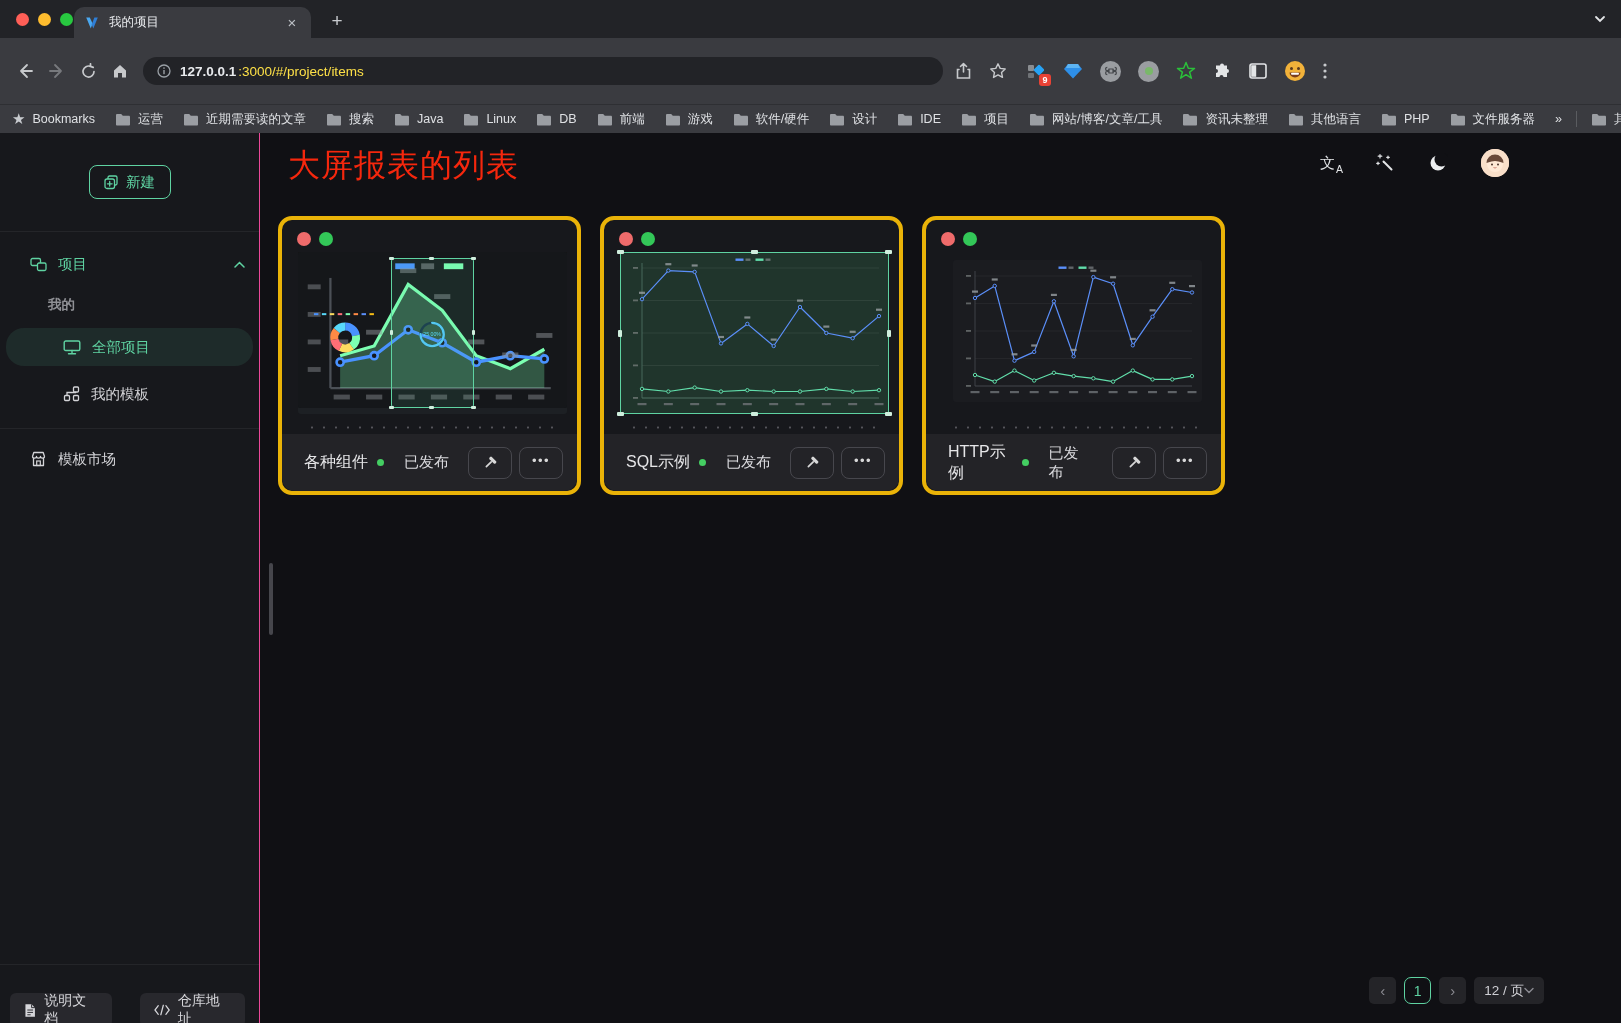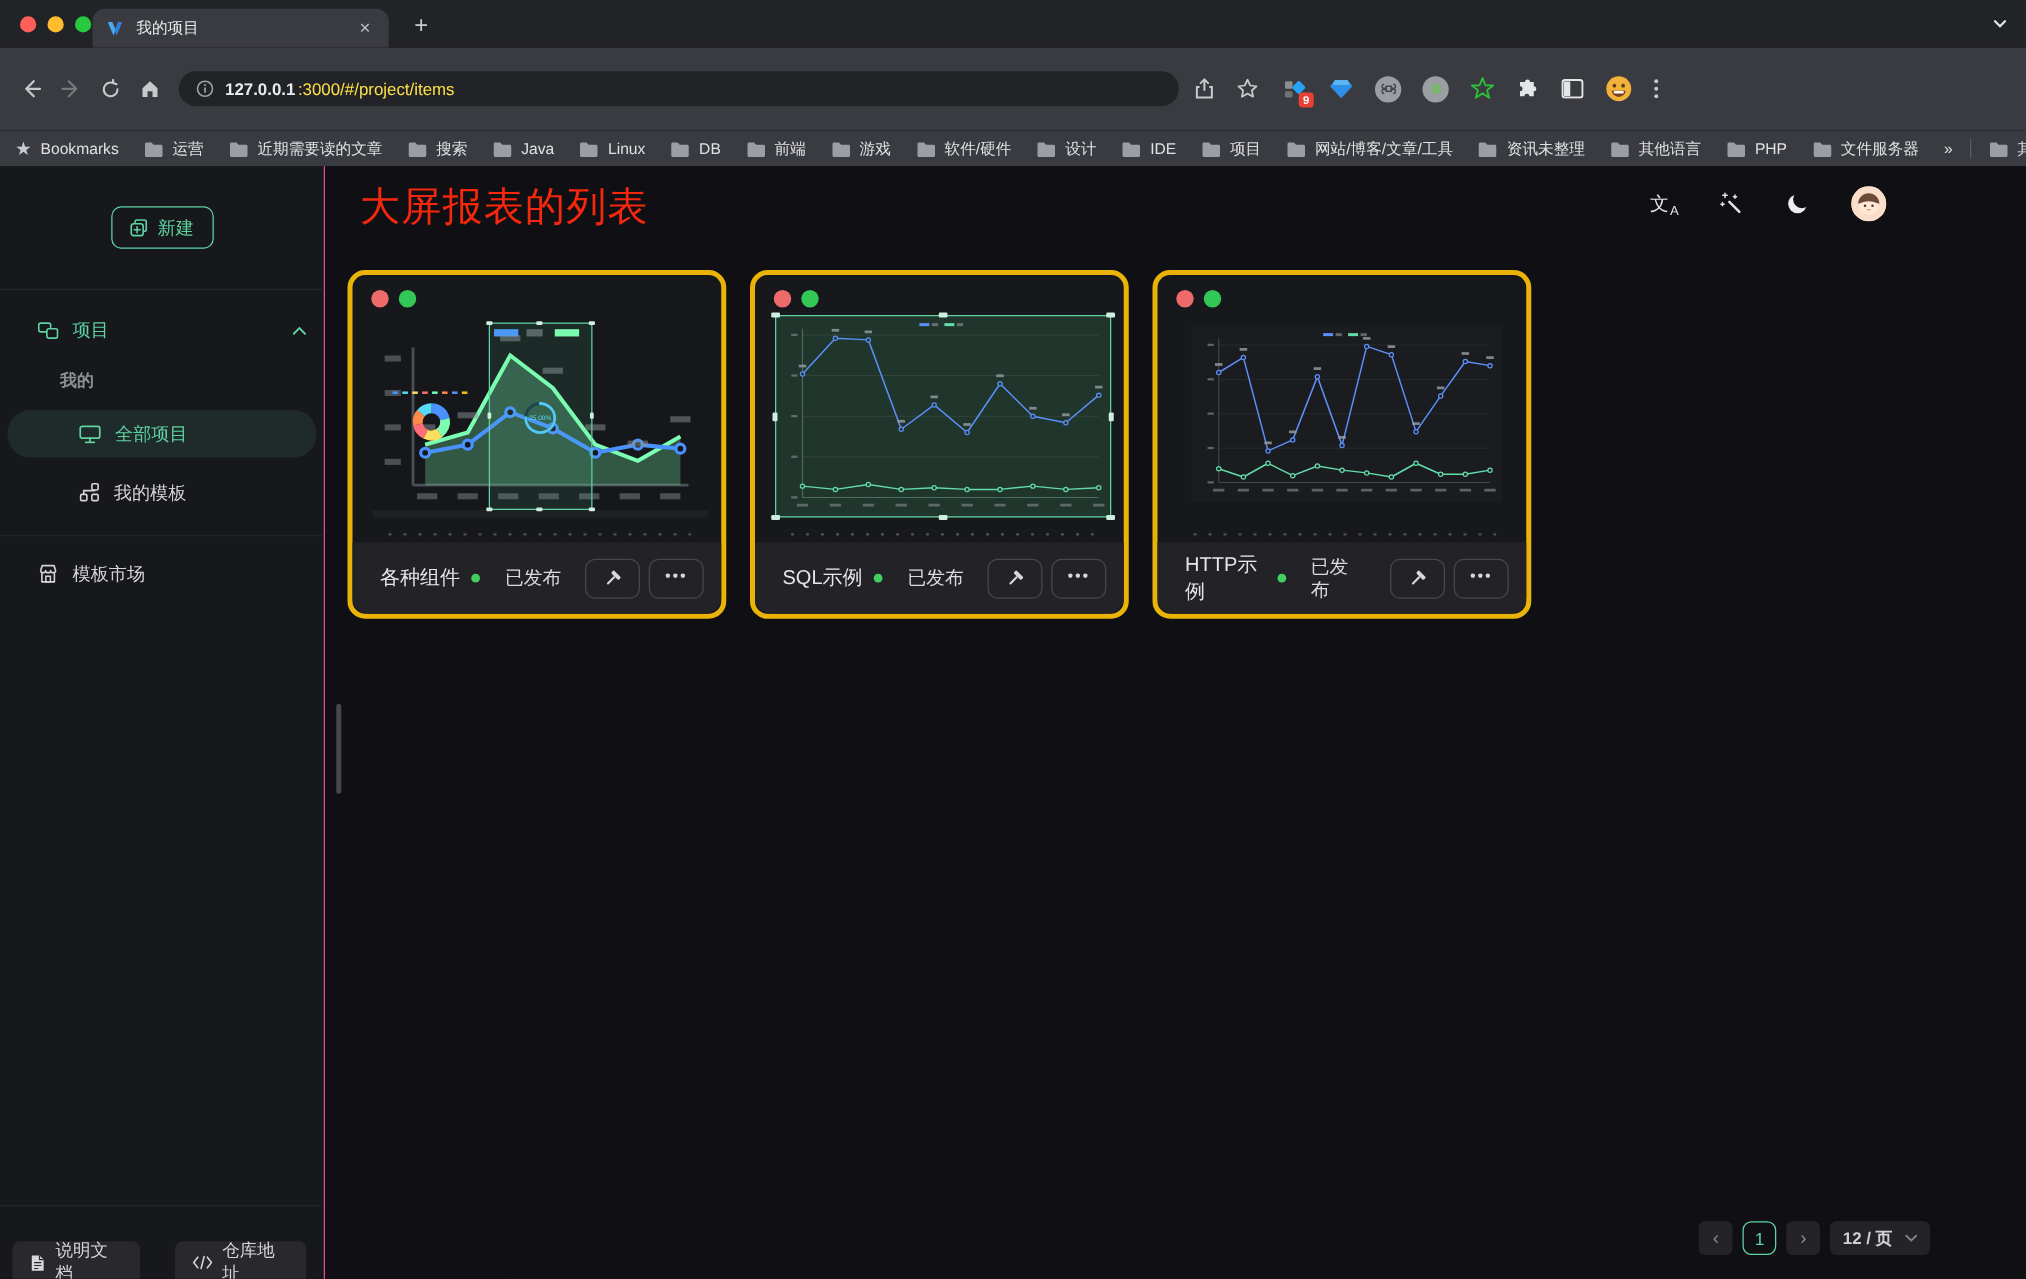--- a/index.html
+++ b/index.html
@@ -107,21 +107,21 @@
   .selcell .h-tl,.selcell .h-tm,.selcell .h-tr{top:-2px}
   .selcell .h-bl,.selcell .h-bm,.selcell .h-br{bottom:-2px}
 
   
   .pagination{position:absolute;right:77px;bottom:52px;display:flex;align-items:center;gap:8px;}
   .pgbtn{width:27px;height:27px;background:#242428;border-radius:5px;color:#8b8b92;font-size:15px;
          display:flex;align-items:center;justify-content:center;}
   .pgcur{width:27px;height:27px;border:1px solid #5fd3a2;border-radius:7px;color:#5fd3a2;font-size:14px;
          display:flex;align-items:center;justify-content:center;box-sizing:border-box;background:transparent;}
   .pgsize{height:27px;background:#242428;border-radius:5px;color:#cfcfd4;font-size:13.5px;
-          display:flex;align-items:center;gap:10px;padding:0 10px;font-weight:bold;}
+          display:flex;align-items:center;gap:0;padding:0 10px;}
   svg{display:block}
 </style>
 </head>
 <body>
 
 <div class="screen">
 
   <div class="tabstrip">
     <div class="traffic">
       <div class="tl red"></div>

